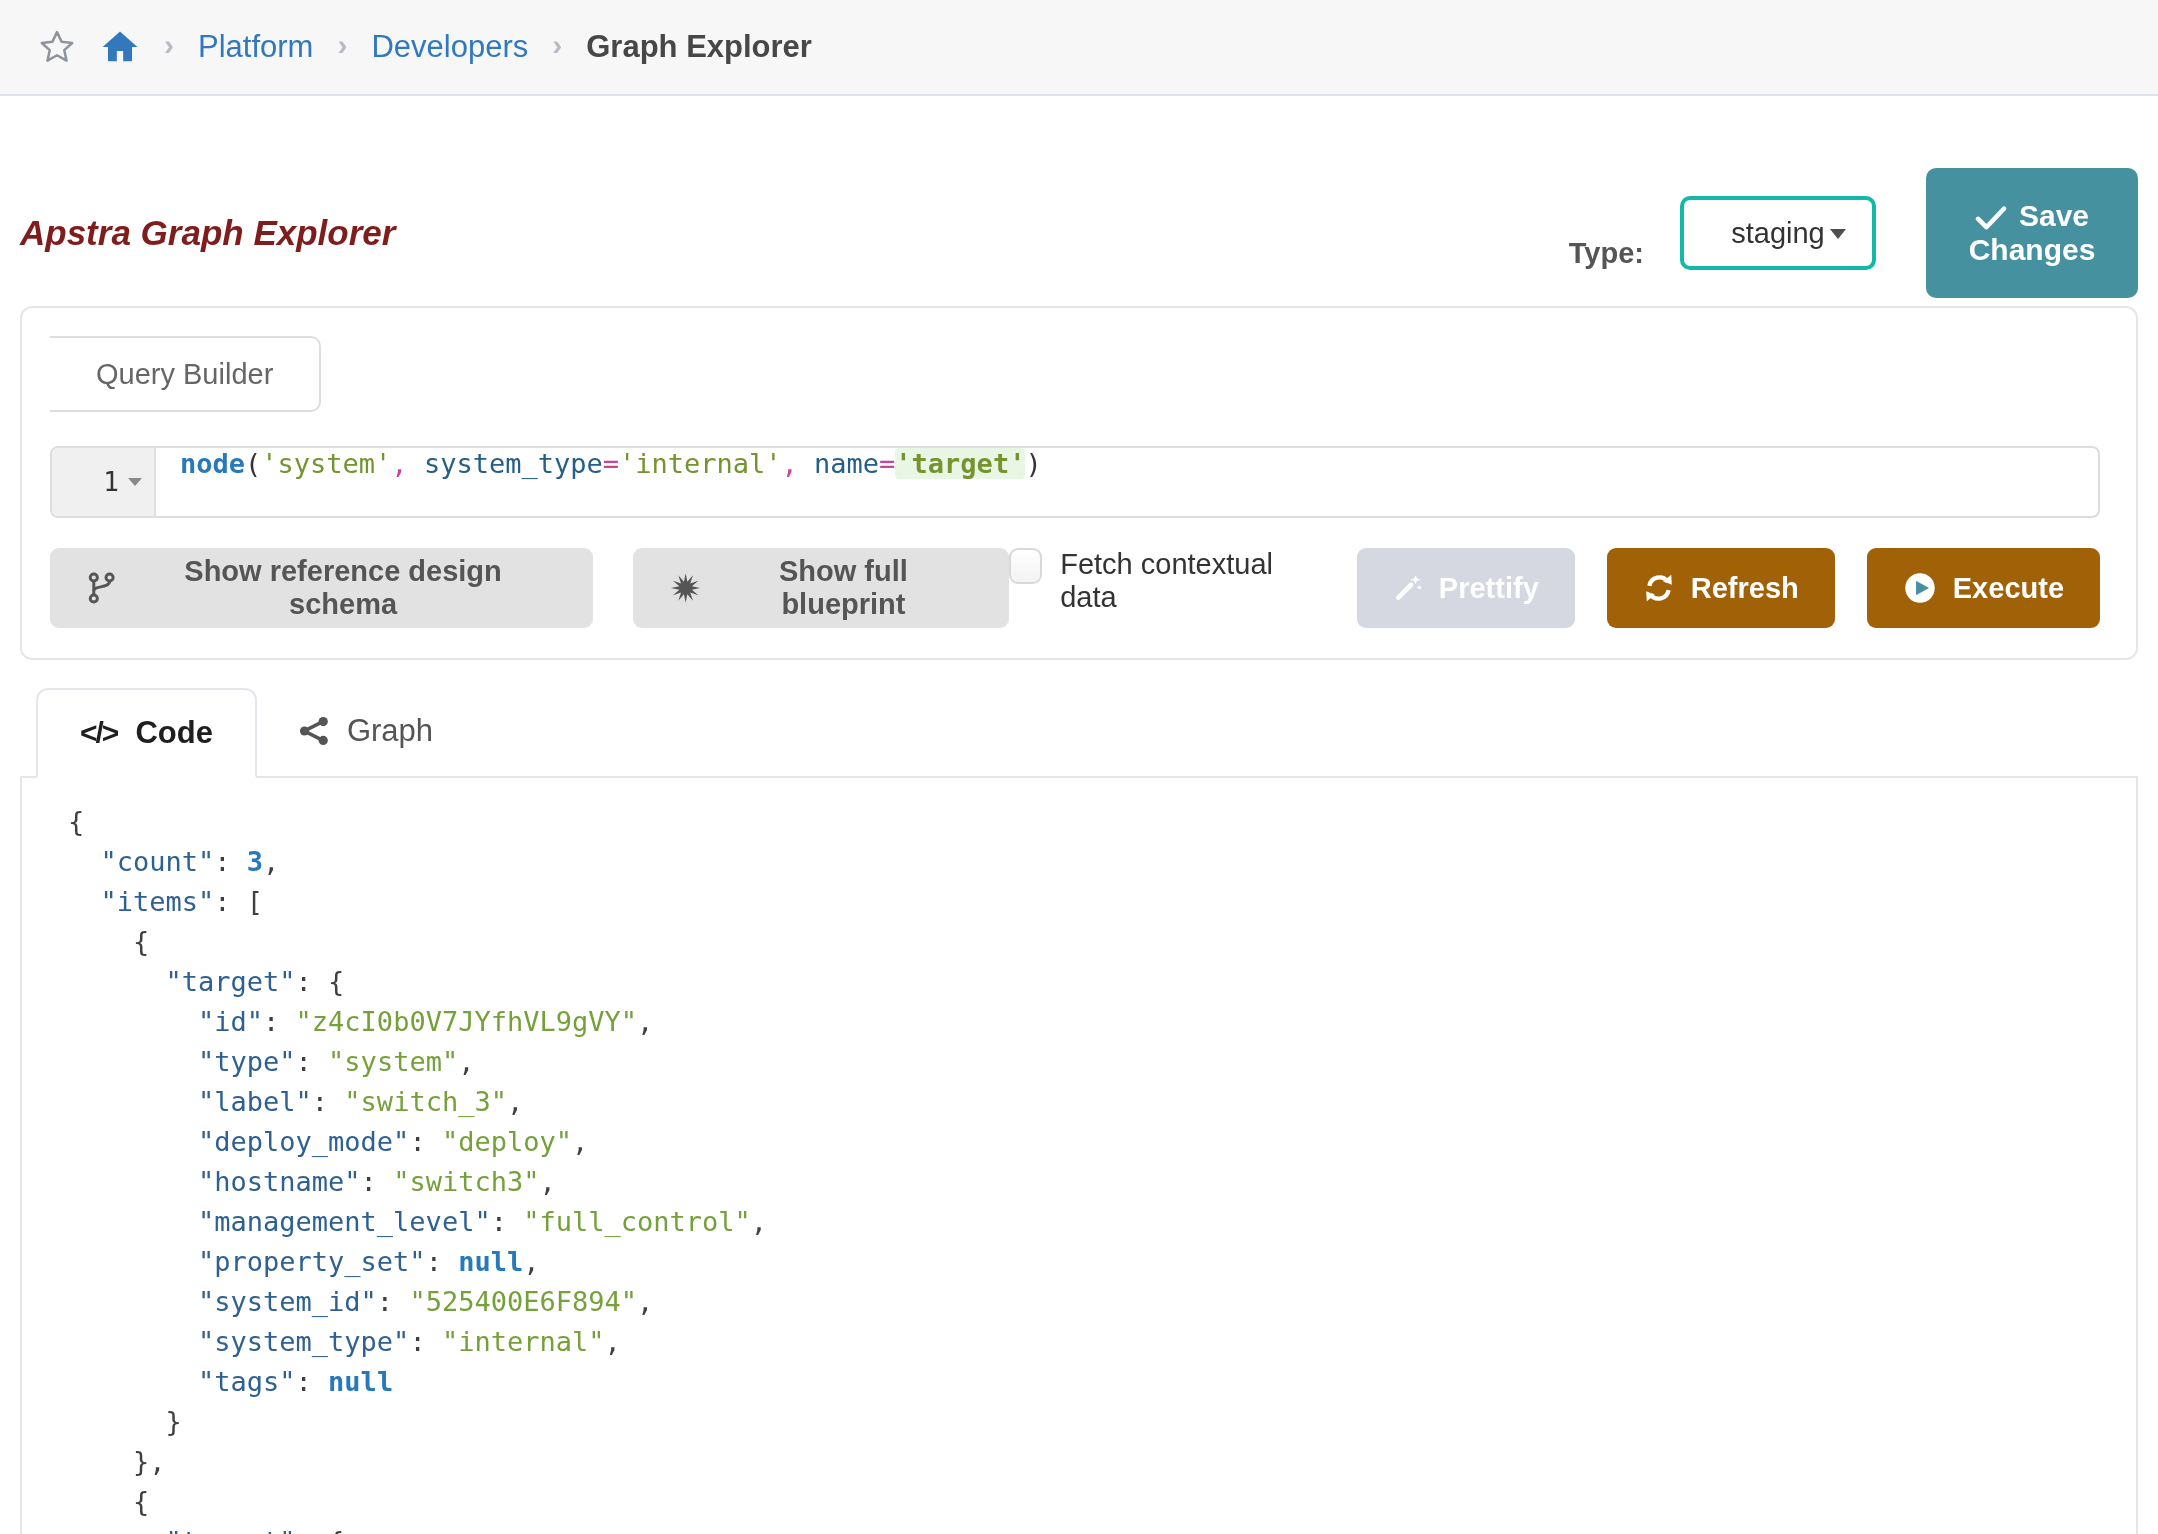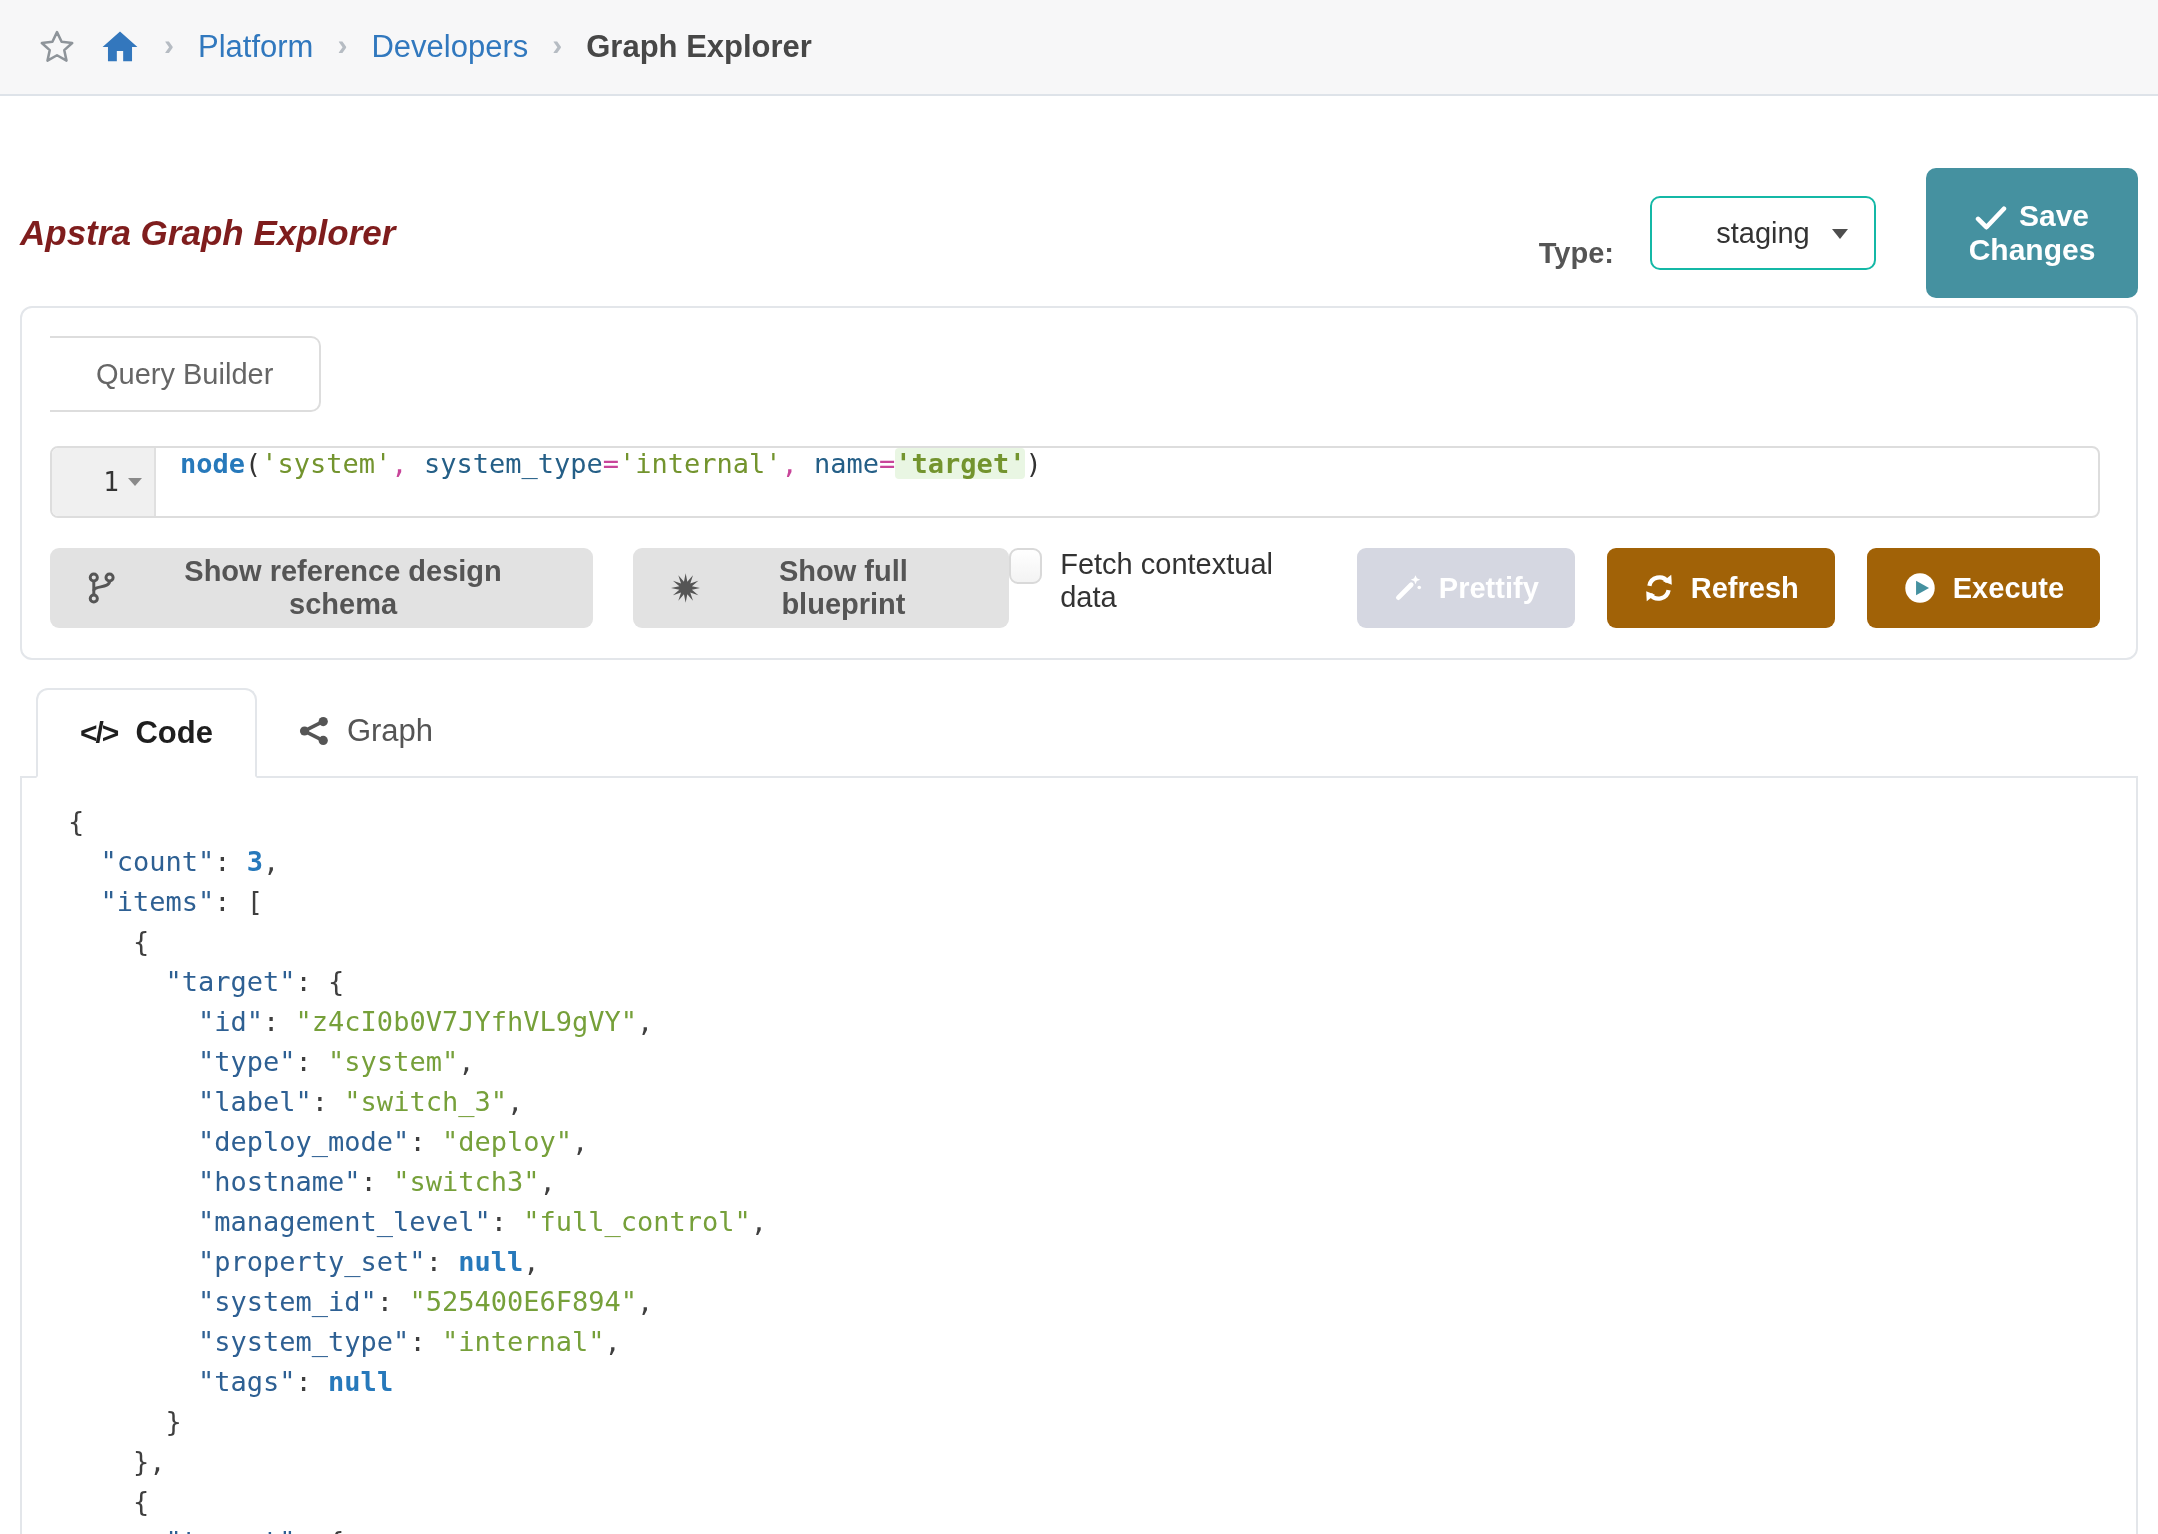--- a/index.html
+++ b/index.html
@@ -12,22 +12,22 @@
   .crumb-bar svg { display: block; }
   .crumb-sep { color: #b6bcc3; font-size: 30px; font-weight: 700; line-height: 1; padding-bottom: 4px; }
   .crumb-link { color: #3178be; font-size: 31px; text-decoration: none; cursor: pointer; }
   .crumb-current { color: #474747; font-size: 31px; font-weight: 700; }
 
   
   .title-row { display: flex; align-items: center; margin: 84px 20px 0 20px; height: 106px; }
   .page-title { font-size: 35px; font-weight: 700; color: #7f1d1d; font-style: italic; }
   .type-group { margin-left: auto; display: flex; align-items: flex-end; gap: 36px; }
   .type-label { font-size: 29px; font-weight: 600; color: #555; }
-  .select { position: relative; width: 226px; height: 74px; background: #fff;
-    border: 2px solid #14b8a6; border-radius: 10px; display: flex; align-items: center;
+  .select { position: relative; width: 196px; height: 74px; background: #fff;
+    border: 4px solid #14b8a6; border-radius: 10px; display: flex; align-items: center;
     justify-content: center; font-size: 29px; color: #333; cursor: pointer; }
   .select .caret { position: absolute; right: 26px; top: 50%; margin-top: -4px;
     width: 0; height: 0; border-left: 8px solid transparent; border-right: 8px solid transparent;
     border-top: 10px solid #4e4e4e; }
   .btn-save { margin-left: 50px; width: 212px; height: 130px; background: #4591a0; border: none;
     border-radius: 10px; color: #fff; font-size: 30px; font-weight: 700; line-height: 1.15;
     cursor: pointer; font-family: inherit; padding: 0 20px; }
   .btn-save svg { vertical-align: -4px; margin-right: 12px; }
 
   

